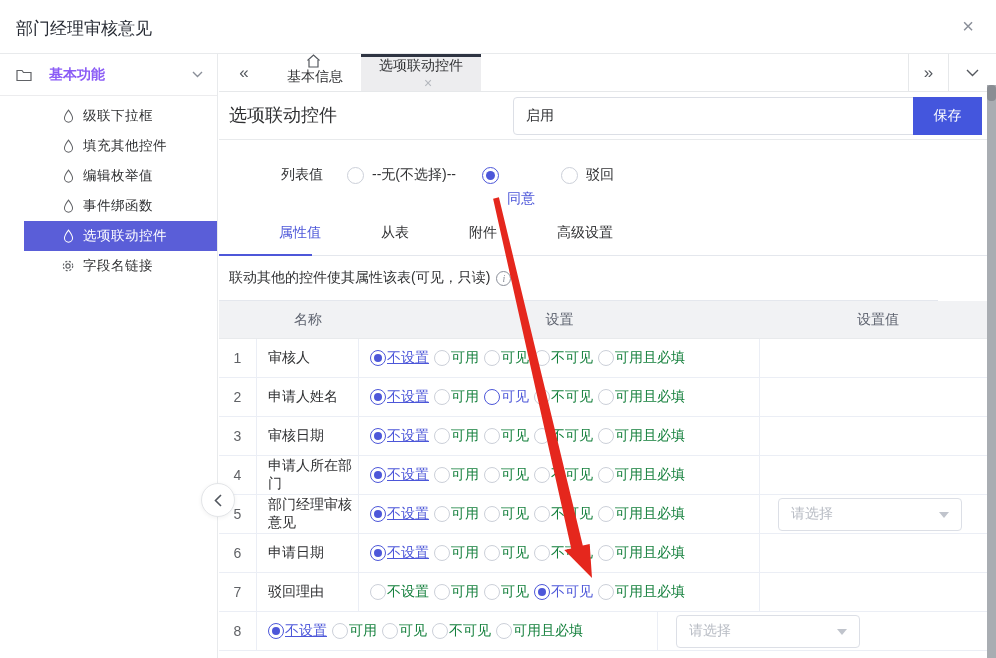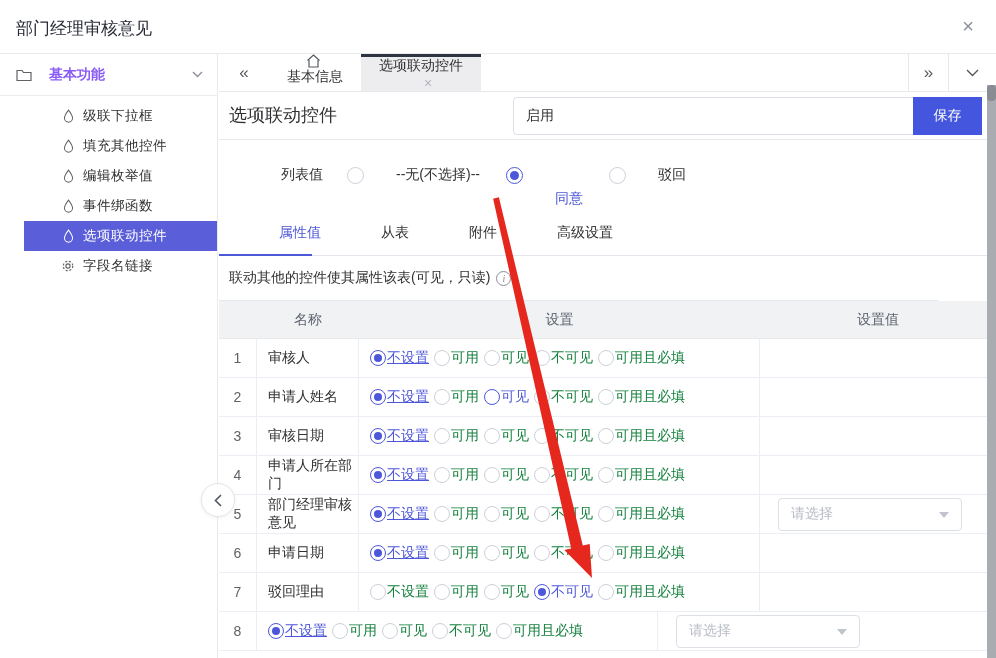--- a/index.html
+++ b/index.html
@@ -47,21 +47,21 @@
   .select .sval { position:absolute; left:12px; top:50%; transform:translateY(-50%); font-size:14px; color:#303133; }
   .select .sval.placeholder { color:#b8bcc4; }
   .select .caret { position:absolute; right:12px; top:50%; margin-top:-2px; width:0; height:0; border-left:5px solid transparent; border-right:5px solid transparent; border-top:6px solid #c0c4cc; }
   .status-select { position:absolute; left:294px; top:5px; width:456px; height:38px; }
   .save-btn { position:absolute; left:694px; top:5px; width:69px; height:38px; background:var(--save); color:#fff; border:none; border-radius:0; font-size:14px; cursor:pointer; font-family:inherit; }
 
   
   .lvrow { position:absolute; left:0; top:86px; width:777px; height:70px; display:flex; align-items:center; }
   .lvrow .lv-label { margin-left:62px; font-size:14px; color:#303133; }
   .lv-opts { display:flex; align-items:center; margin-left:24px; }
-  .lv-opt { display:flex; align-items:center; margin-right:26px; cursor:pointer;gap:24px; }
+  .lv-opt { display:flex; align-items:center; margin-right:26px; cursor:pointer; }
   .radio { width:17px; height:17px; border-radius:50%; border:1px solid #ccd0d9; background:#fff; position:relative; flex:none; }
   .radio.sel { border-color:var(--accent); }
   .radio.sel::after { content:""; position:absolute; inset:3px; border-radius:50%; background:var(--accent); }
   .radio.focus { border-color:var(--accent); }
   .lv-opt .olbl { margin-left:8px; font-size:14px; color:#303133; }
   .lv-opt.sel .olbl { color:var(--accent);margin-top:48px; }
 
   
   .subtabs { position:absolute; left:0; top:156px; width:777px; height:46px; border-bottom:1px solid #e4e7ed; display:flex; align-items:center; }
   .stab { margin-left:60px; font-size:14px; color:#303133; cursor:pointer; }

